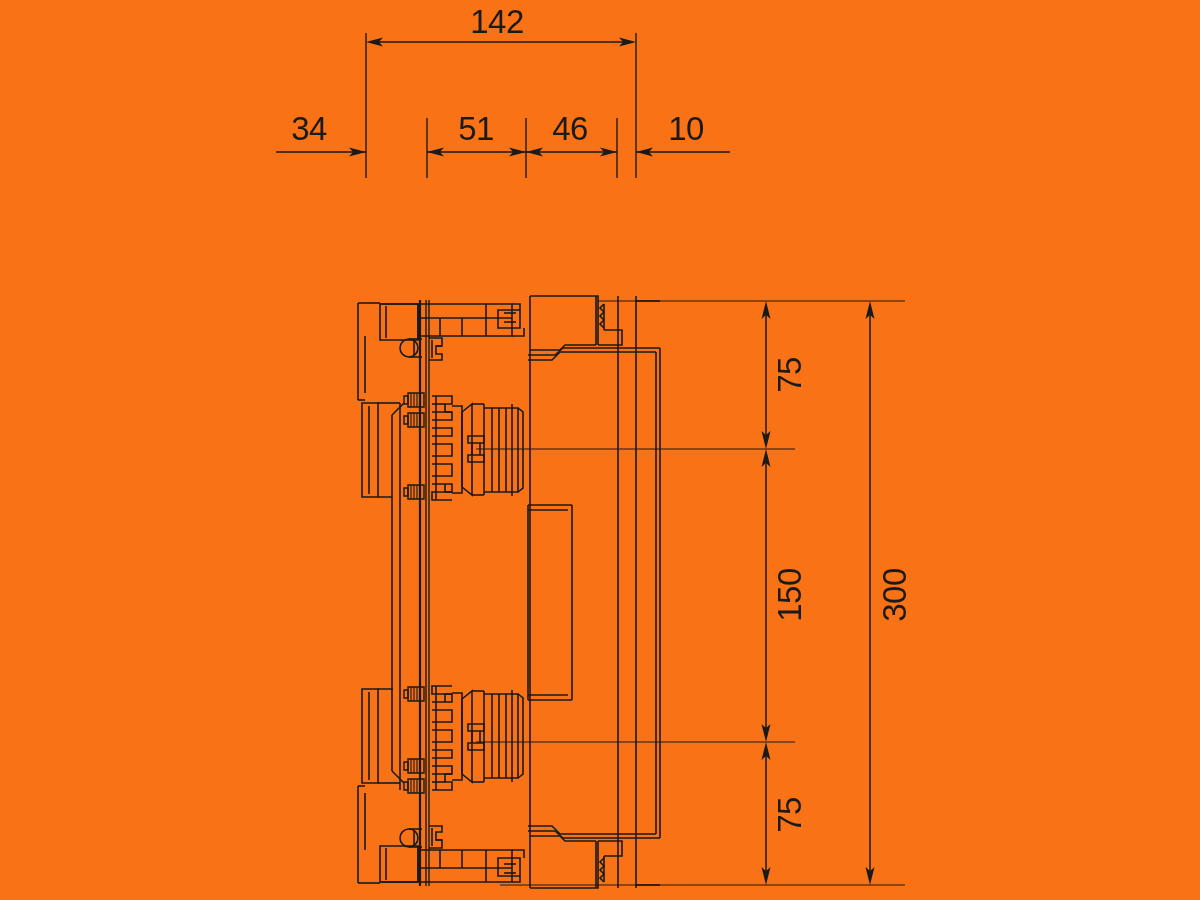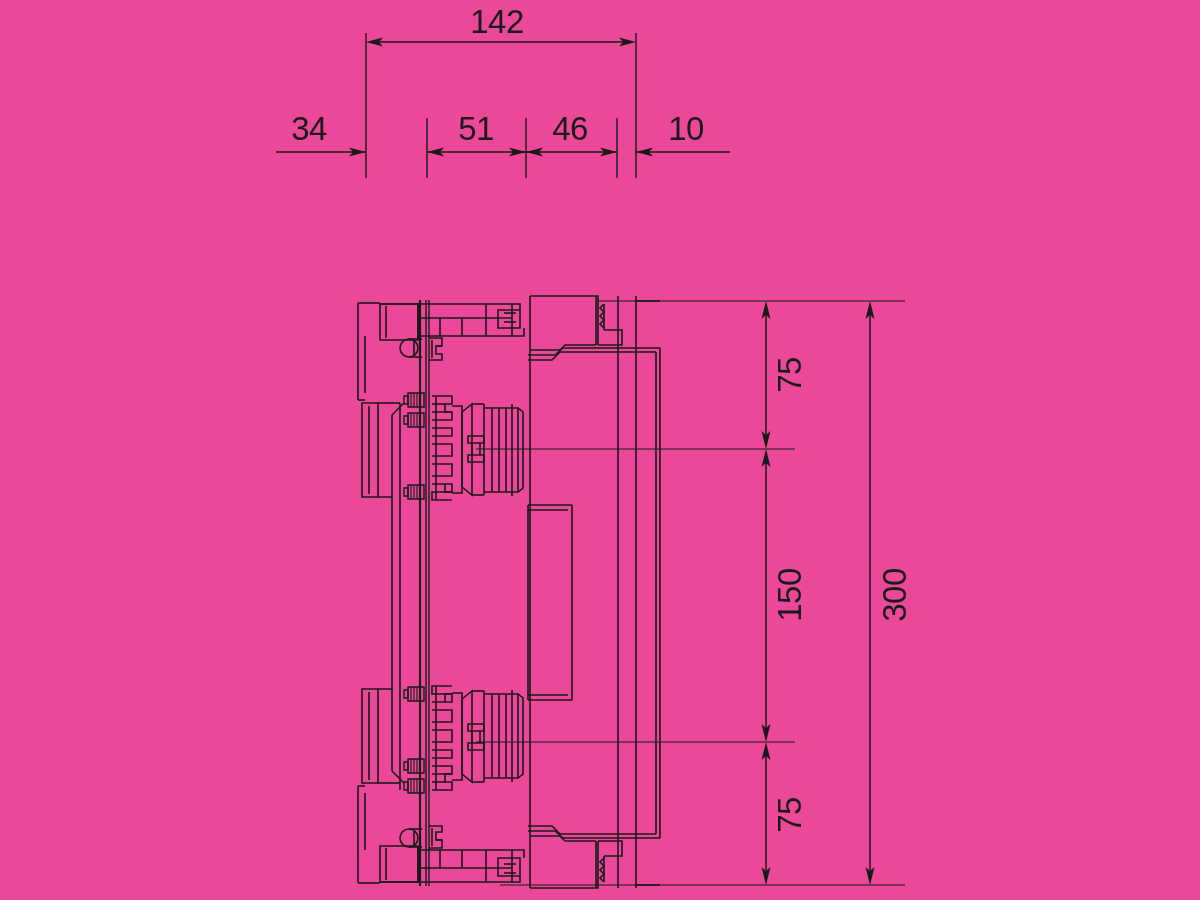--- a/index.html
+++ b/index.html
@@ -7,21 +7,21 @@
     padding: 0;
     background: #ffffff;
   }
   body {
     font-family: "Liberation Sans", sans-serif;
   }
   #drawing-root {
     position: relative;
     width: 1200px;
     height: 900px;
-    background: #ec4899;
+    background: #f97316;
     overflow: hidden;
   }
   svg.cad {
     position: absolute;
     left: 0;
     top: 0;
     width: 1200px;
     height: 900px;
     display: block;
   }

